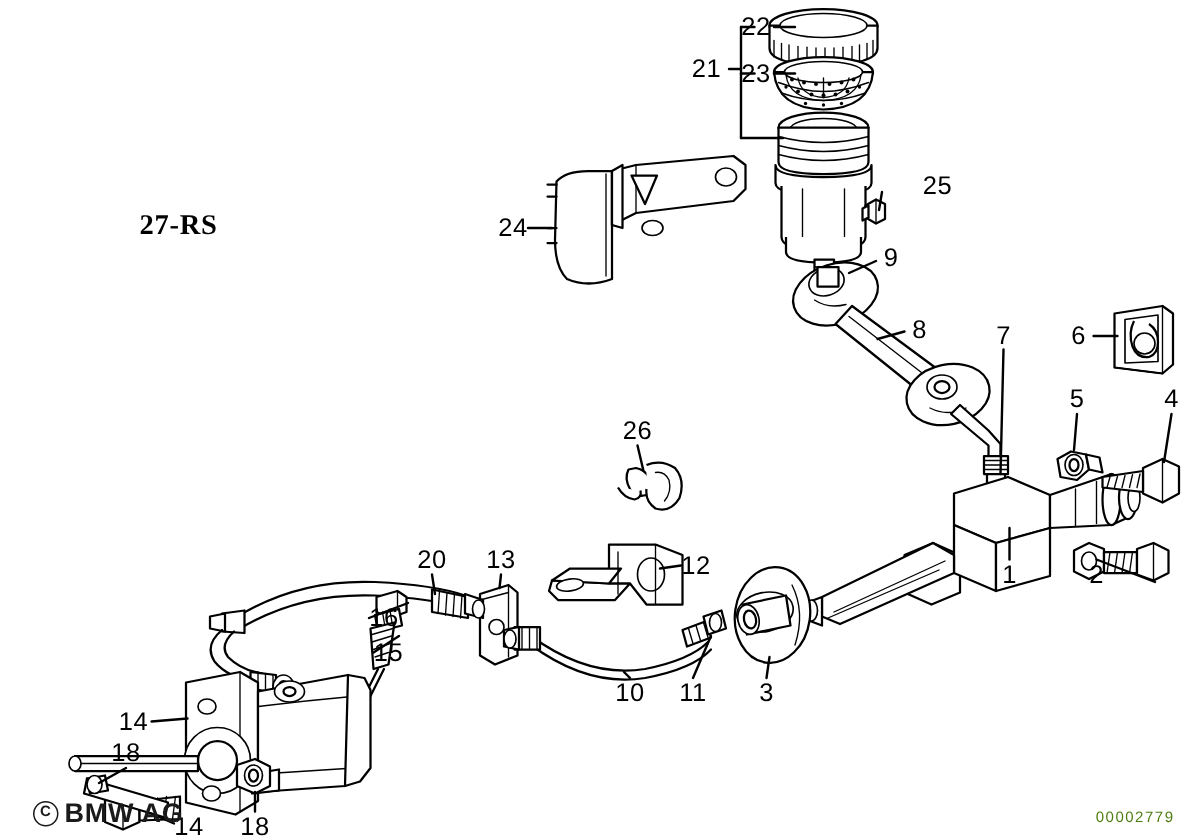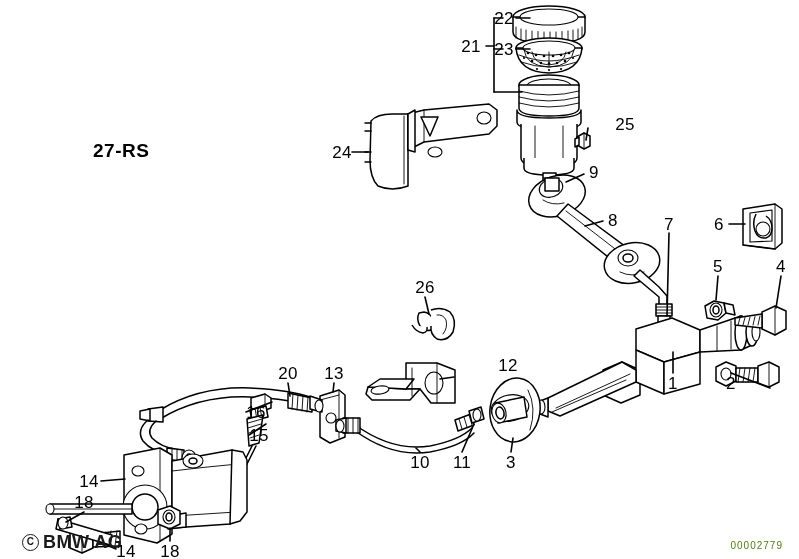--- a/index.html
+++ b/index.html
@@ -31,21 +31,21 @@
     font-weight: normal;
     font-size: 17px;
     color: #000000;
     line-height: 1;
     white-space: nowrap;
     transform: translate(-50%, -50%);
     letter-spacing: 0.3px;
   }
   #title-label {
     position: absolute;
-    font-family: Liberation Sans, sans-serif;
+    font-family: Liberation Serif, serif;
     font-weight: bold;
     font-size: 19px;
     color: #000000;
     white-space: nowrap;
     letter-spacing: 0.5px;
   }
   #diagram-id {
     position: absolute;
     right: 16px;
     bottom: 8px;
@@ -510,21 +510,21 @@
   <div class="lbl" style="left:731px; top:383px;">2</div>
   <div class="lbl" style="left:511px; top:462px;">3</div>
   <div class="lbl" style="left:781px; top:266px;">4</div>
   <div class="lbl" style="left:718px; top:266px;">5</div>
   <div class="lbl" style="left:719px; top:224px;">6</div>
   <div class="lbl" style="left:669px; top:224px;">7</div>
   <div class="lbl" style="left:613px; top:220px;">8</div>
   <div class="lbl" style="left:594px; top:172px;">9</div>
   <div class="lbl" style="left:420px; top:462px;">10</div>
   <div class="lbl" style="left:462px; top:462px;">11</div>
-  <div class="lbl" style="left:464px; top:365px;margin-left:44px;">12</div>
+  <div class="lbl" style="left:464px; top:377px;">12</div>
   <div class="lbl" style="left:334px; top:373px;">13</div>
   <div class="lbl" style="left:89px;  top:481px;">14</div>
   <div class="lbl" style="left:259px; top:435px;">15</div>
   <div class="lbl" style="left:256px; top:412px;">16</div>
   <div class="lbl" style="left:126px; top:551px;">14</div>
   <div class="lbl" style="left:170px; top:551px;">18</div>
   <div class="lbl" style="left:84px;  top:502px;">18</div>
   <div class="lbl" style="left:288px; top:373px;">20</div>
   <div class="lbl" style="left:471px; top:46px;">21</div>
   <div class="lbl" style="left:504px; top:18px;">22</div>

